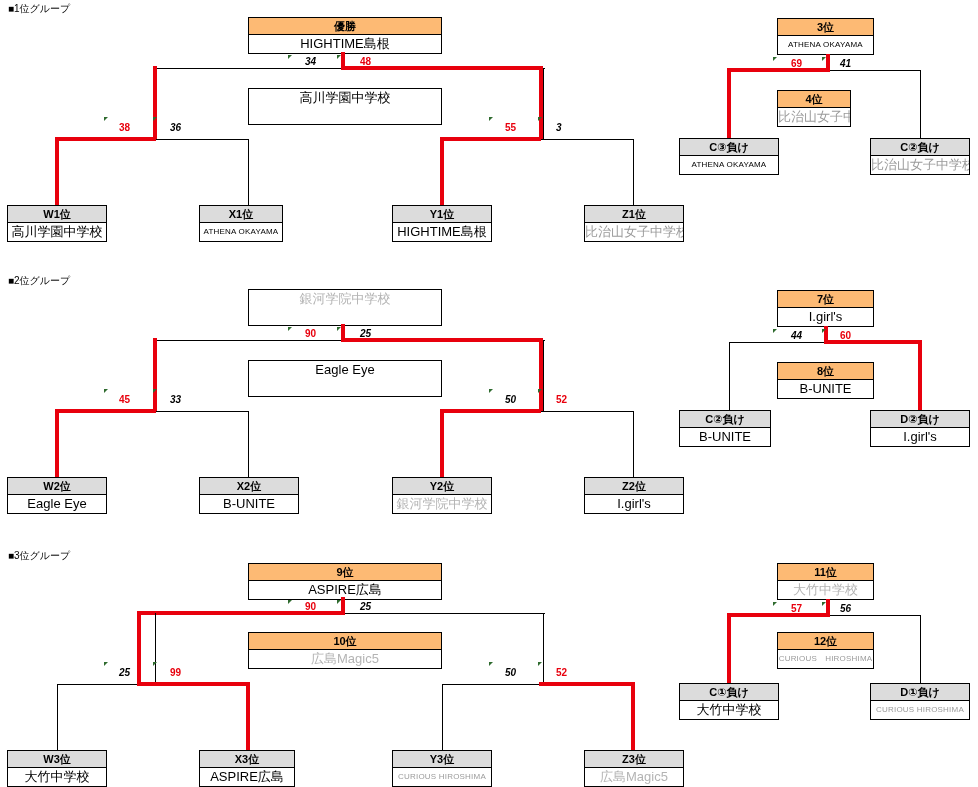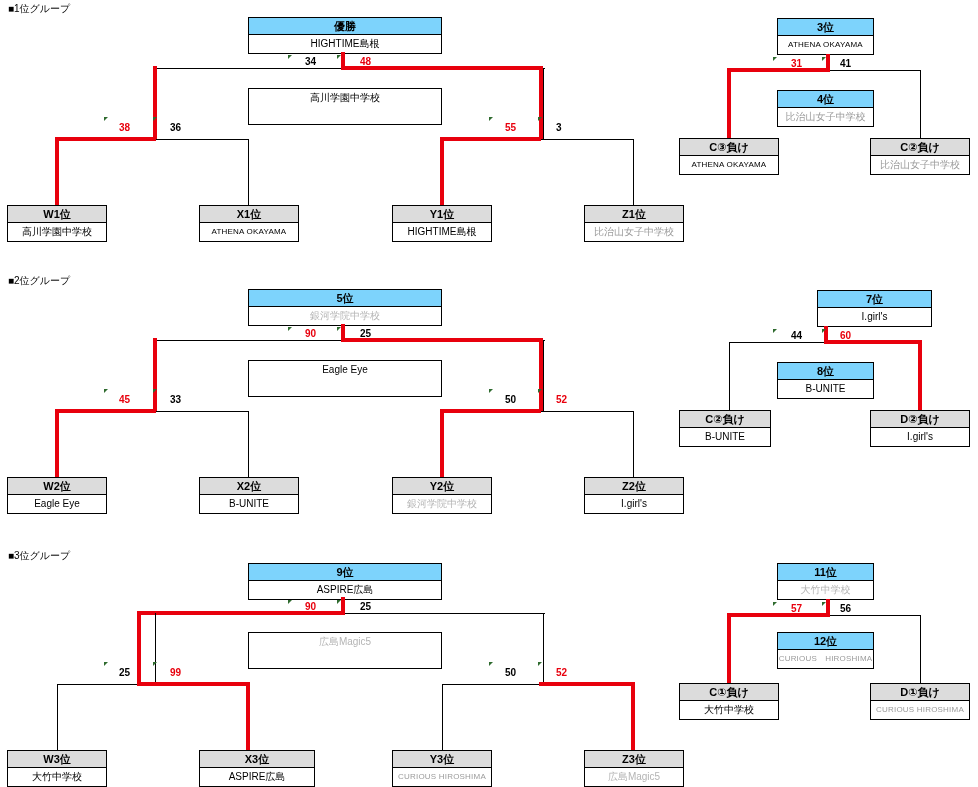--- a/index.html
+++ b/index.html
@@ -17,42 +17,42 @@
   .box{
     position:absolute;border:1px solid #000;box-sizing:border-box;
     background:#fff;
   }
   .box .bt{
     height:17px;line-height:17px;text-align:center;font-size:11px;
     font-weight:bold;border-bottom:1px solid #000;box-sizing:border-box;
     white-space:nowrap;overflow:hidden;
   }
   .box .bb{
-    height:17px;line-height:17px;text-align:center;font-size:10px;
+    height:17px;line-height:17px;text-align:center;font-size:13px;
     box-sizing:border-box;white-space:nowrap;overflow:hidden;
   }
-  .rankbox .bt{background:#7dd3fc;}
+  .rankbox .bt{background:#fdba74;}
   .seedbox .bt{background:#dcdcdc;}
   .small .bb{font-size:8px;letter-spacing:0.2px;}
   .faint .bb{color:#9b9b9b;}
   .faint2 .bb{color:#b4b4b4;}
   
   .ln{position:absolute;background:#000;}
   .lnh{height:1px;}
   .lnv{width:1px;}
   .rd{position:absolute;background:#e8000d;}
   .rdh{height:4px;}
   .rdv{width:4px;}
   
   .score{
     position:absolute;font-size:10px;font-weight:bold;line-height:11px;
     white-space:nowrap;
   }
   .score.win{color:#e8000d;}
-  .score.lose{color:#000;}
+  .score.lose{color:#000;font-style:italic;}
   .mk{position:absolute;width:0;height:0;
       border-left:4px solid #2f6b2f;border-bottom:4px solid transparent;
       border-top:0;}
 </style>
 </head>
 <body>
 
 <div class="group">
   <div class="ghead" style="left:8px;top:3px">■1位グループ</div>
 
@@ -95,68 +95,67 @@
   <div class="ln lnv" style="left:633px;top:139px;height:67px"></div>
   <div class="mk" style="left:489px;top:117px"></div>
   <div class="mk" style="left:538px;top:117px"></div>
   <div class="score win" style="left:505px;top:122px">55</div>
   <div class="score lose" style="left:556px;top:122px">3</div>
 
   <div class="box seedbox" style="left:7px;top:205px;width:100px;height:37px">
     <div class="bt">W1位</div>
     <div class="bb">高川学園中学校</div>
   </div>
-  <div class="box seedbox small" style="left:199px;top:205px;width:100px;height:37px">
+  <div class="box seedbox small" style="left:199px;top:205px;width:84px;height:37px">
     <div class="bt">X1位</div>
     <div class="bb">ATHENA OKAYAMA</div>
   </div>
   <div class="box seedbox" style="left:392px;top:205px;width:100px;height:37px">
     <div class="bt">Y1位</div>
     <div class="bb">HIGHTIME島根</div>
   </div>
   <div class="box seedbox faint" style="left:584px;top:205px;width:100px;height:37px">
     <div class="bt">Z1位</div>
     <div class="bb">比治山女子中学校</div>
   </div>
 
   <div class="box rankbox small" style="left:777px;top:18px;width:97px;height:37px">
     <div class="bt">3位</div>
     <div class="bb">ATHENA OKAYAMA</div>
   </div>
-  <div class="box rankbox faint" style="left:777px;top:90px;width:97px;height:37px">
+  <div class="box rankbox faint" style="left:777px;top:90px;width:74px;height:37px">
     <div class="bt">4位</div>
     <div class="bb">比治山女子中学校</div>
   </div>
 
   <div class="ln lnh" style="left:729px;top:70px;width:191px"></div>
   <div class="rd rdh" style="left:729px;top:68px;width:99px"></div>
   <div class="rd rdv" style="left:826px;top:54px;height:18px"></div>
   <div class="ln lnv" style="left:729px;top:70px;height:68px"></div>
   <div class="rd rdv" style="left:727px;top:68px;height:71px"></div>
   <div class="ln lnv" style="left:920px;top:70px;height:68px"></div>
   <div class="mk" style="left:773px;top:57px"></div>
   <div class="mk" style="left:822px;top:57px"></div>
-  <div class="score win" style="left:791px;top:58px">31</div>
+  <div class="score win" style="left:791px;top:58px">69</div>
   <div class="score lose" style="left:840px;top:58px">41</div>
 
   <div class="box seedbox small" style="left:679px;top:138px;width:100px;height:37px">
     <div class="bt">C③負け</div>
     <div class="bb">ATHENA OKAYAMA</div>
   </div>
   <div class="box seedbox faint" style="left:870px;top:138px;width:100px;height:37px">
     <div class="bt">C②負け</div>
     <div class="bb">比治山女子中学校</div>
   </div>
 </div>
 
 <div class="group">
   <div class="ghead" style="left:8px;top:275px">■2位グループ</div>
 
   <div class="box rankbox faint2" style="left:248px;top:289px;width:194px;height:37px">
-    <div class="bt">5位</div>
     <div class="bb">銀河学院中学校</div>
   </div>
   <div class="box rankbox" style="left:248px;top:360px;width:194px;height:37px">
     <div class="bb">Eagle Eye</div>
   </div>
 
   <div class="ln lnh" style="left:155px;top:340px;width:390px"></div>
   <div class="rd rdh" style="left:343px;top:338px;width:200px"></div>
   <div class="rd rdv" style="left:341px;top:324px;height:18px"></div>
   <div class="ln lnv" style="left:155px;top:340px;height:71px"></div>
@@ -199,21 +198,21 @@
   </div>
   <div class="box seedbox faint2" style="left:392px;top:477px;width:100px;height:37px">
     <div class="bt">Y2位</div>
     <div class="bb">銀河学院中学校</div>
   </div>
   <div class="box seedbox" style="left:584px;top:477px;width:100px;height:37px">
     <div class="bt">Z2位</div>
     <div class="bb">I.girl's</div>
   </div>
 
-  <div class="box rankbox" style="left:817px;top:290px;width:115px;height:37px">
+  <div class="box rankbox" style="left:777px;top:290px;width:97px;height:37px">
     <div class="bt">7位</div>
     <div class="bb">I.girl's</div>
   </div>
   <div class="box rankbox" style="left:777px;top:362px;width:97px;height:37px">
     <div class="bt">8位</div>
     <div class="bb">B-UNITE</div>
   </div>
 
   <div class="ln lnh" style="left:729px;top:342px;width:191px"></div>
   <div class="rd rdh" style="left:826px;top:340px;width:96px"></div>
@@ -237,20 +236,21 @@
 </div>
 
 <div class="group">
   <div class="ghead" style="left:8px;top:550px">■3位グループ</div>
 
   <div class="box rankbox" style="left:248px;top:563px;width:194px;height:37px">
     <div class="bt">9位</div>
     <div class="bb">ASPIRE広島</div>
   </div>
   <div class="box rankbox faint2" style="left:248px;top:632px;width:194px;height:37px">
+    <div class="bt">10位</div>
     <div class="bb">広島Magic5</div>
   </div>
 
   <div class="ln lnh" style="left:155px;top:613px;width:390px"></div>
   <div class="rd rdh" style="left:137px;top:611px;width:206px"></div>
   <div class="rd rdv" style="left:341px;top:597px;height:18px"></div>
   <div class="ln lnv" style="left:155px;top:613px;height:71px"></div>
   <div class="rd rdv" style="left:137px;top:611px;height:74px"></div>
   <div class="ln lnv" style="left:543px;top:613px;height:71px"></div>
 
@@ -276,21 +276,21 @@
   <div class="rd rdv" style="left:631px;top:682px;height:70px"></div>
   <div class="mk" style="left:489px;top:662px"></div>
   <div class="mk" style="left:538px;top:662px"></div>
   <div class="score lose" style="left:505px;top:667px">50</div>
   <div class="score win" style="left:556px;top:667px">52</div>
 
   <div class="box seedbox" style="left:7px;top:750px;width:100px;height:37px">
     <div class="bt">W3位</div>
     <div class="bb">大竹中学校</div>
   </div>
-  <div class="box seedbox" style="left:199px;top:750px;width:116px;height:37px">
+  <div class="box seedbox" style="left:199px;top:750px;width:96px;height:37px">
     <div class="bt">X3位</div>
     <div class="bb">ASPIRE広島</div>
   </div>
   <div class="box seedbox small faint" style="left:392px;top:750px;width:100px;height:37px">
     <div class="bt">Y3位</div>
     <div class="bb">CURIOUS HIROSHIMA</div>
   </div>
   <div class="box seedbox faint2" style="left:584px;top:750px;width:100px;height:37px">
     <div class="bt">Z3位</div>
     <div class="bb">広島Magic5</div>

